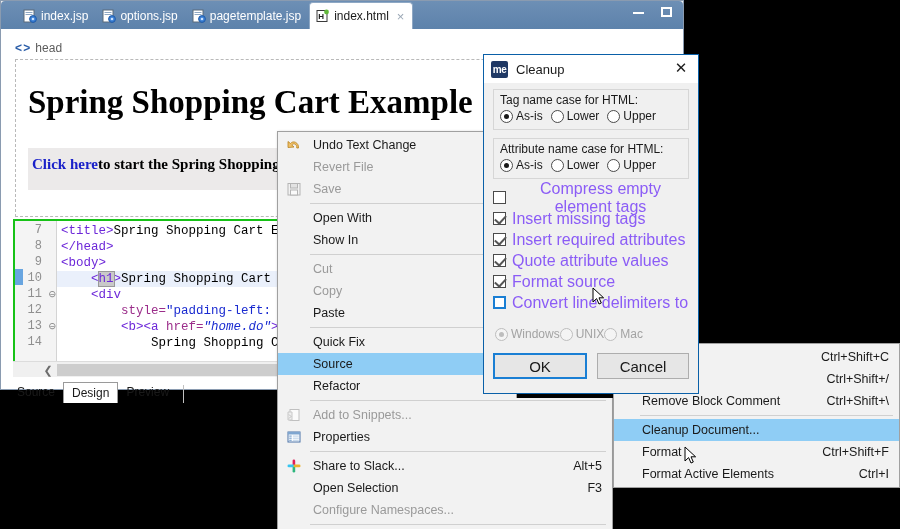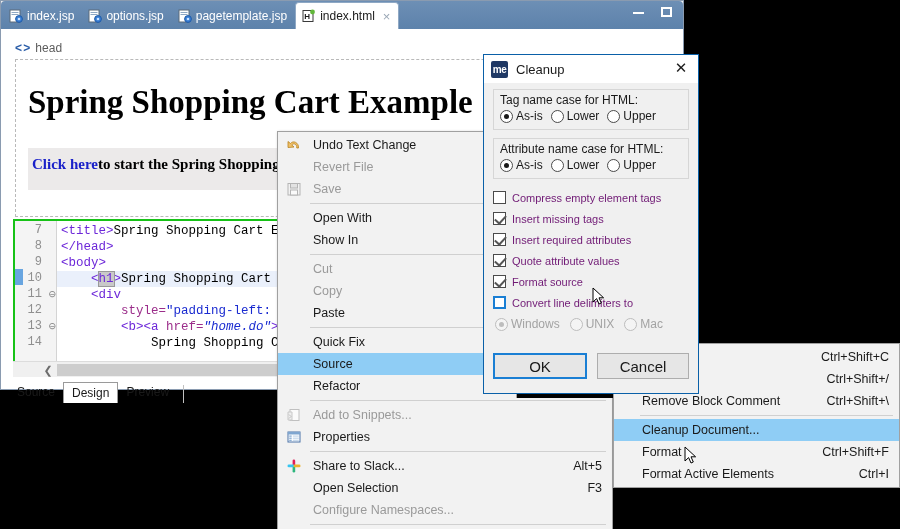--- a/index.html
+++ b/index.html
@@ -18,21 +18,21 @@
     background: #f0f0f0;
     border: 1px solid #8a9bb0;
   }
   .titlebar {
     position: absolute; left:0; top:0; width: 682px; height: 28px;
     background: linear-gradient(#6d8fb5, #5d82ab);
     border-top-left-radius: 4px; border-top-right-radius: 4px;
   }
   .tabstrip {
     position: absolute; left: 0; top: 0; height: 28px; display: flex; align-items: flex-end;
-    padding-left: 2px;
+    padding-left: 16px;
   }
   .tab {
     height: 26px; display: flex; align-items: center; gap: 4px;
     padding: 0 8px 0 6px; font-size: 12px; color: #ffffff;
     white-space: nowrap;
   }
   .tab.active {
     background: #ffffff; color: #1a1a1a;
     border-top-left-radius: 4px; border-top-right-radius: 4px;
     border: 1px solid #8fa8c4; border-bottom: none;
@@ -198,30 +198,30 @@
   .rb {
     width: 13px; height: 13px; border-radius:50%; border:1px solid #4a4a4a; background:#fff;
     position:relative; flex:0 0 13px;
   }
   .rb.dis { border-color:#bdbdbd; background:#f4f4f4; }
   .rb.on::after {
     content:""; position:absolute; left:3px; top:3px; width:5px; height:5px; border-radius:50%; background:#1a1a1a;
   }
   .rb.on.dis::after { background:#bdbdbd; }
 
-  .cb-row { display:flex; align-items:center; gap: 6px; font-size: 11px; color:#701a75; height: 21px; text-align: center; }
+  .cb-row { display:flex; align-items:center; gap: 6px; font-size: 16px; color:#8b5cf6; height: 21px; text-align: center; }
   .cb {
     width: 13px; height: 13px; border:1px solid #4a4a4a; background:#fff; position:relative; flex:0 0 13px;
   }
   .cb.accent { border-color:#1a7fd4; border-width:2px; }
   .cb.on::after {
     content:""; position:absolute; left:3px; top:0px; width:5px; height:9px;
     border:solid #555; border-width: 0 2px 2px 0; transform: rotate(43deg);
   }
-  .delim-row { display:flex; align-items:flex-start; gap: 10px; padding-left: 2px; margin-top: 4px; }
+  .delim-row { display:flex; align-items:flex-start; padding-left: 2px; margin-top: 14px; }
 
   .btn-row { position:absolute; left: 9px; right: 9px; bottom: 14px; display:flex; gap: 10px; }
   .btn {
     flex:1; height: 26px; background:#e6e6e6; border:1px solid #adadad;
     font-size: 15px; color:#1a1a1a; display:flex; align-items:center; justify-content:center;
   }
   .btn.default { border: 2px solid #1a7fd4; }
 
   
   .cursor { position:absolute; width:14px; height:20px; pointer-events:none; }

